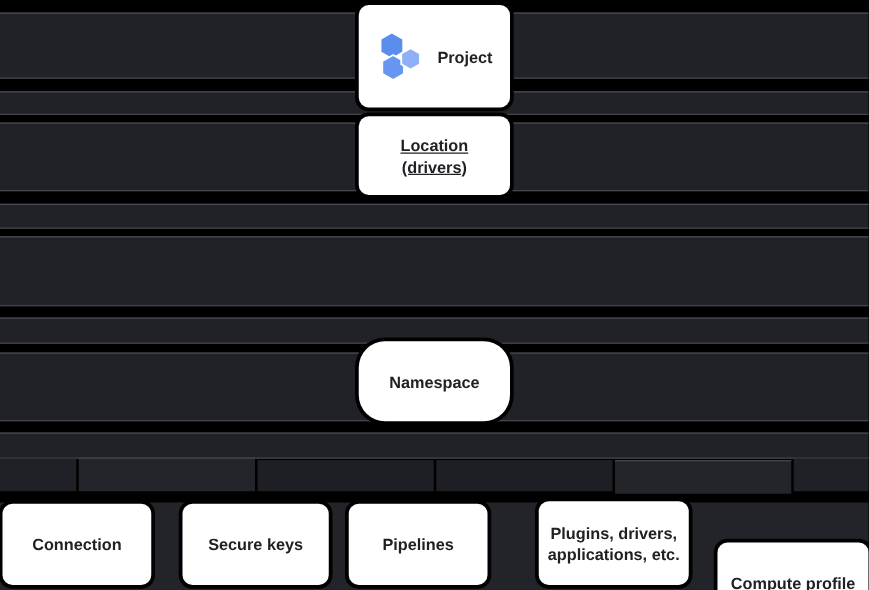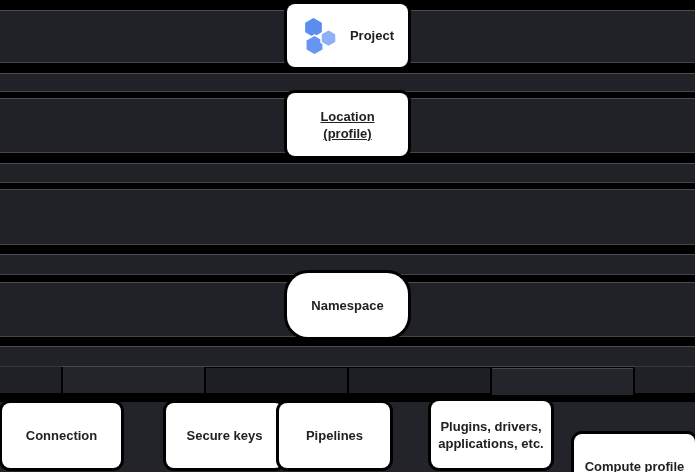--- a/index.html
+++ b/index.html
@@ -52,48 +52,48 @@
 
   <div class="seg mid" style="top:366px;height:27px;left:0;width:61px;"></div>
   <div class="seg lit" style="top:366px;height:27px;left:63px;width:141px;"></div>
   <div class="seg" style="top:368px;height:25px;left:206px;width:141px;"></div>
   <div class="seg" style="top:368px;height:25px;left:349px;width:141px;"></div>
   <div class="seg lit" style="top:368px;height:27px;left:492px;width:141px;"></div>
   <div class="seg mid" style="top:366px;height:27px;left:635px;width:60px;"></div>
 
   <div class="band dim" style="top:402px;height:70px;border-top:none;border-bottom:none;background:#232429;"></div>
 
-  <div class="card mid-card" style="top:4px;height:63px;text-align:center;">
+  <div class="card mid-card" style="top:4px;height:82px;text-align:center;">
     <div class="project-inner">
       <svg class="hex-icon" width="38" height="40" viewBox="0 0 38 40">
         <polygon points="12.5,1 21.6,6.25 21.6,16.75 12.5,22 3.4,16.75 3.4,6.25" stroke="#ffffff" stroke-width="1.5" fill="#5b8def"></polygon>
         <polygon points="13.5,19 22.2,24 22.2,34 13.5,39 4.8,34 4.8,24" stroke="#ffffff" stroke-width="1.5" fill="#6696f2"></polygon>
         <polygon points="27.5,13.5 35,17.8 35,26.4 27.5,30.7 20,26.4 20,17.8" stroke="#ffffff" stroke-width="1.5" fill="#8fb0f8"></polygon>
       </svg>
       <span>Project</span>
     </div>
   </div>
 
   <div class="card mid-card" style="top:93px;height:63px;text-decoration:underline;">
     <div>
       <div>Location</div>
-      <div>(profile)</div>
+      <div>(drivers)</div>
     </div>
   </div>
 
 
   <div class="card mid-card" style="top:273px;height:64px;border-radius:21px;">
     <span>Namespace</span>
   </div>
 
   <div class="card leaf-card" style="left:2px;width:119px;">
     <span>Connection</span>
   </div>
 
-  <div class="card leaf-card" style="left:146px;width:117px;margin-left:20px;">
+  <div class="card leaf-card" style="left:146px;width:117px;">
     <span>Secure keys</span>
   </div>
 
   <div class="card leaf-card" style="left:279px;width:111px;">
     <span>Pipelines</span>
   </div>
 
   <div class="card" style="left:431px;width:120px;top:401px;height:67px;">
     <div>
       <div>Plugins, drivers,</div>

